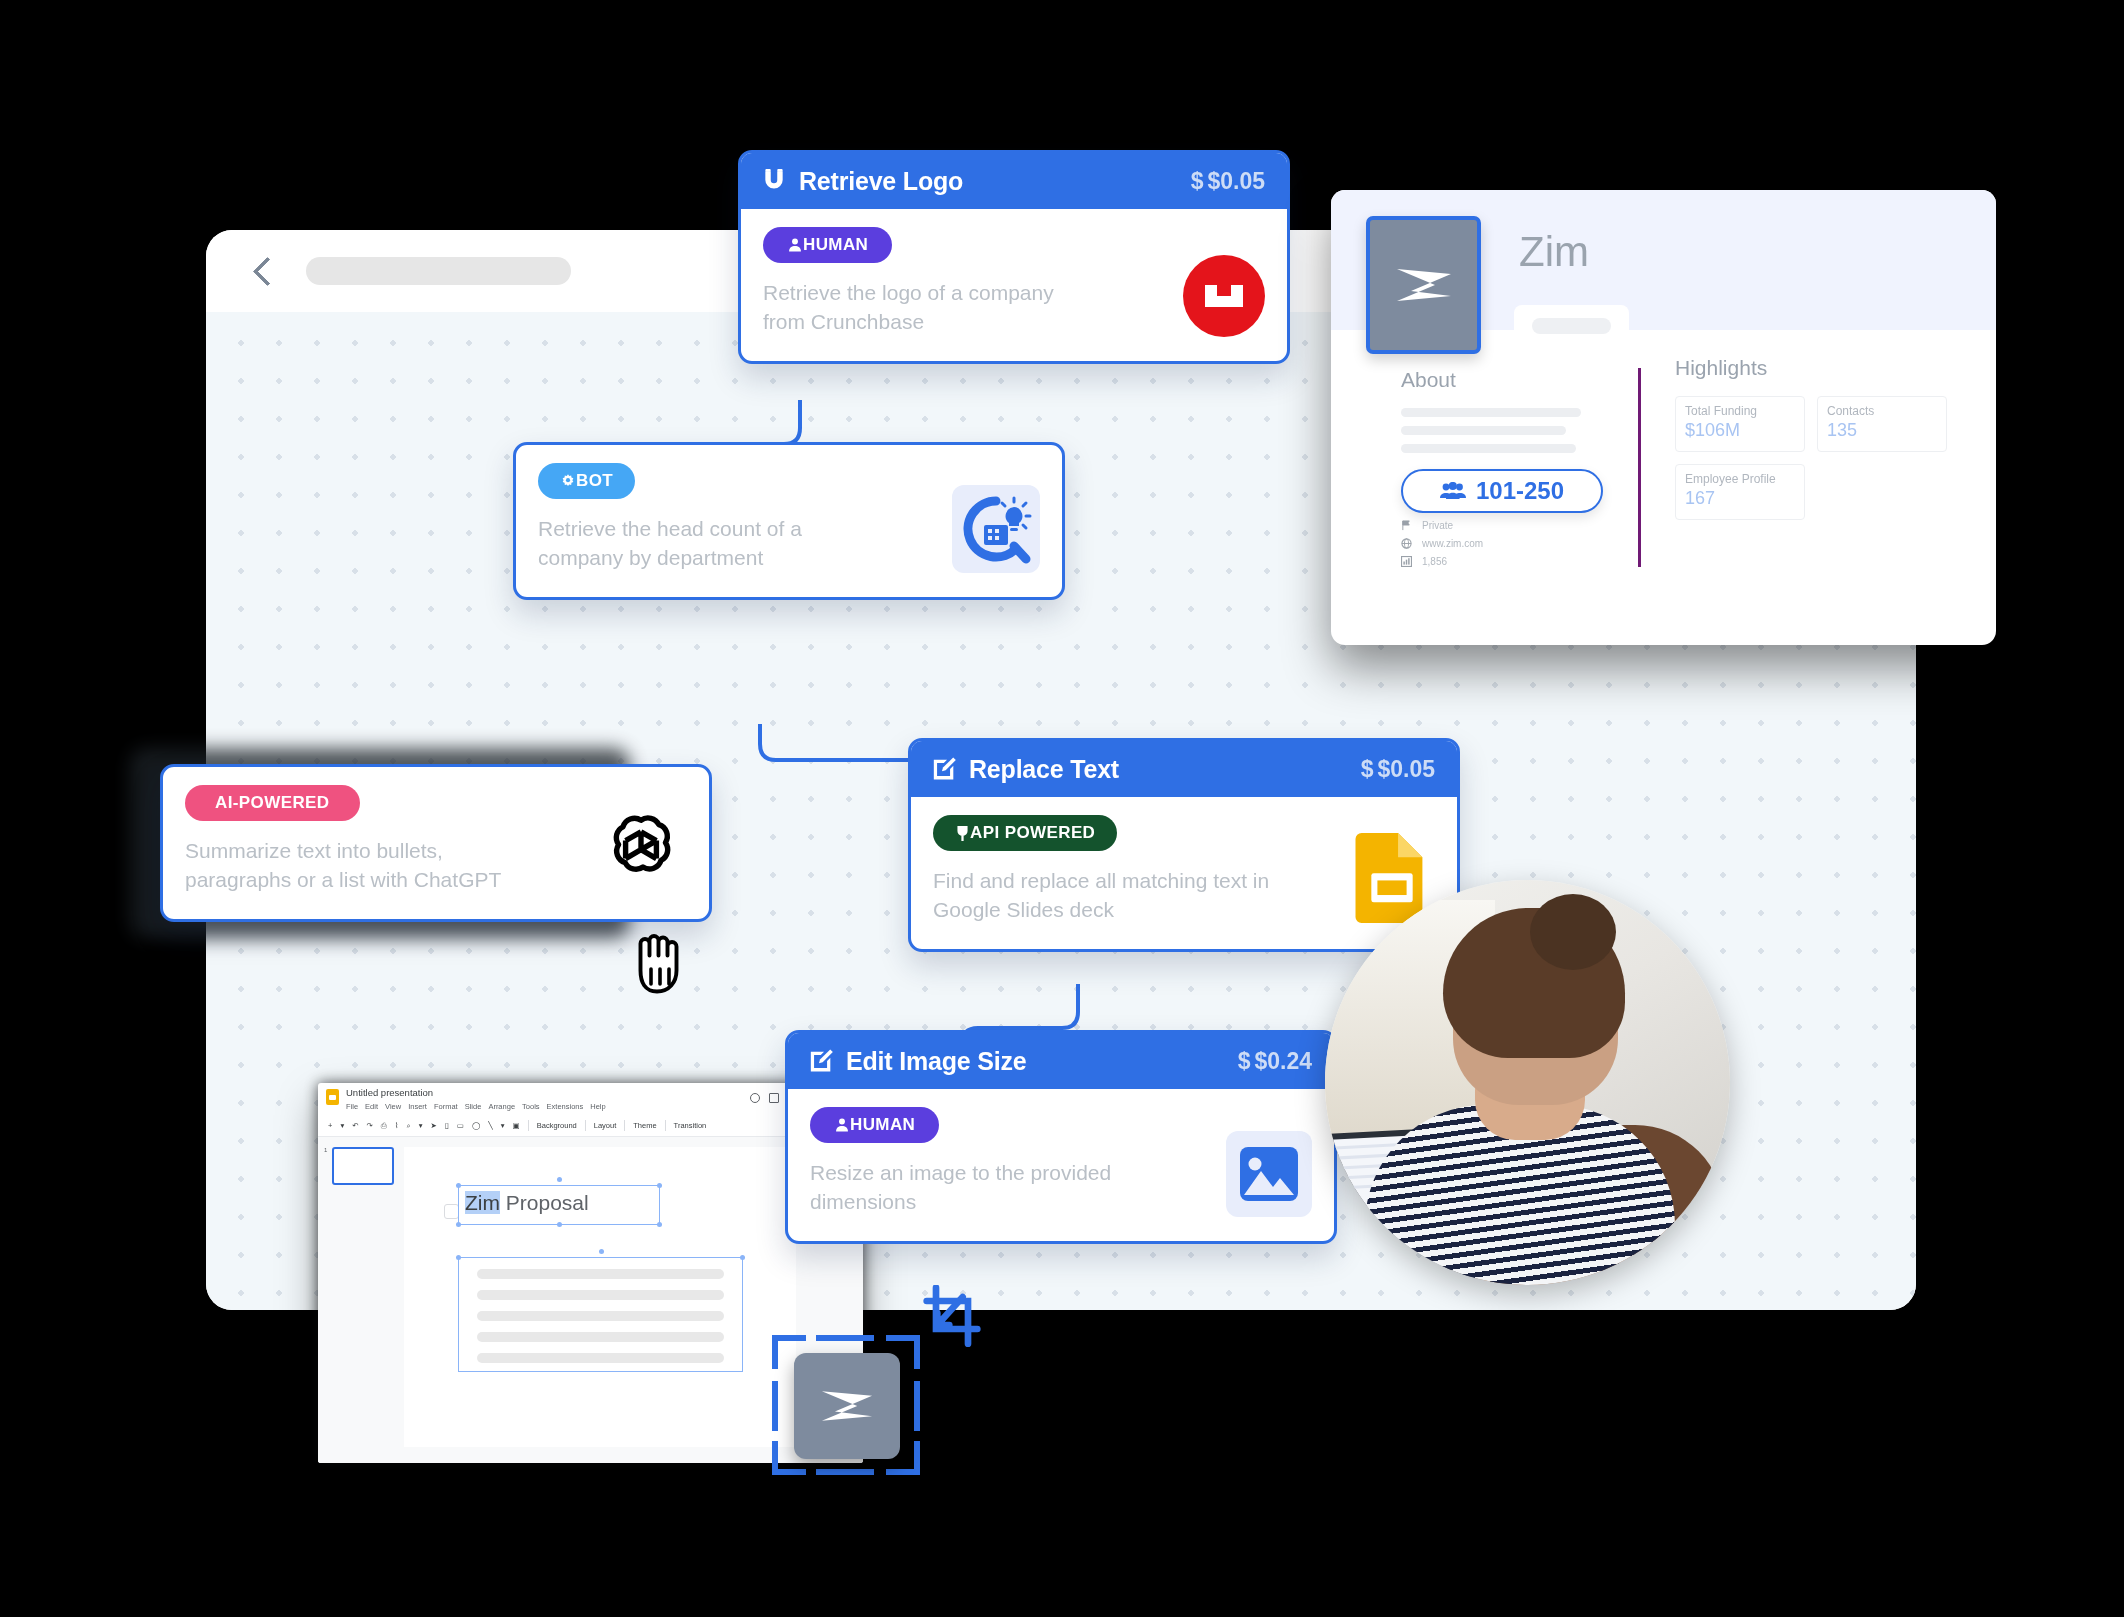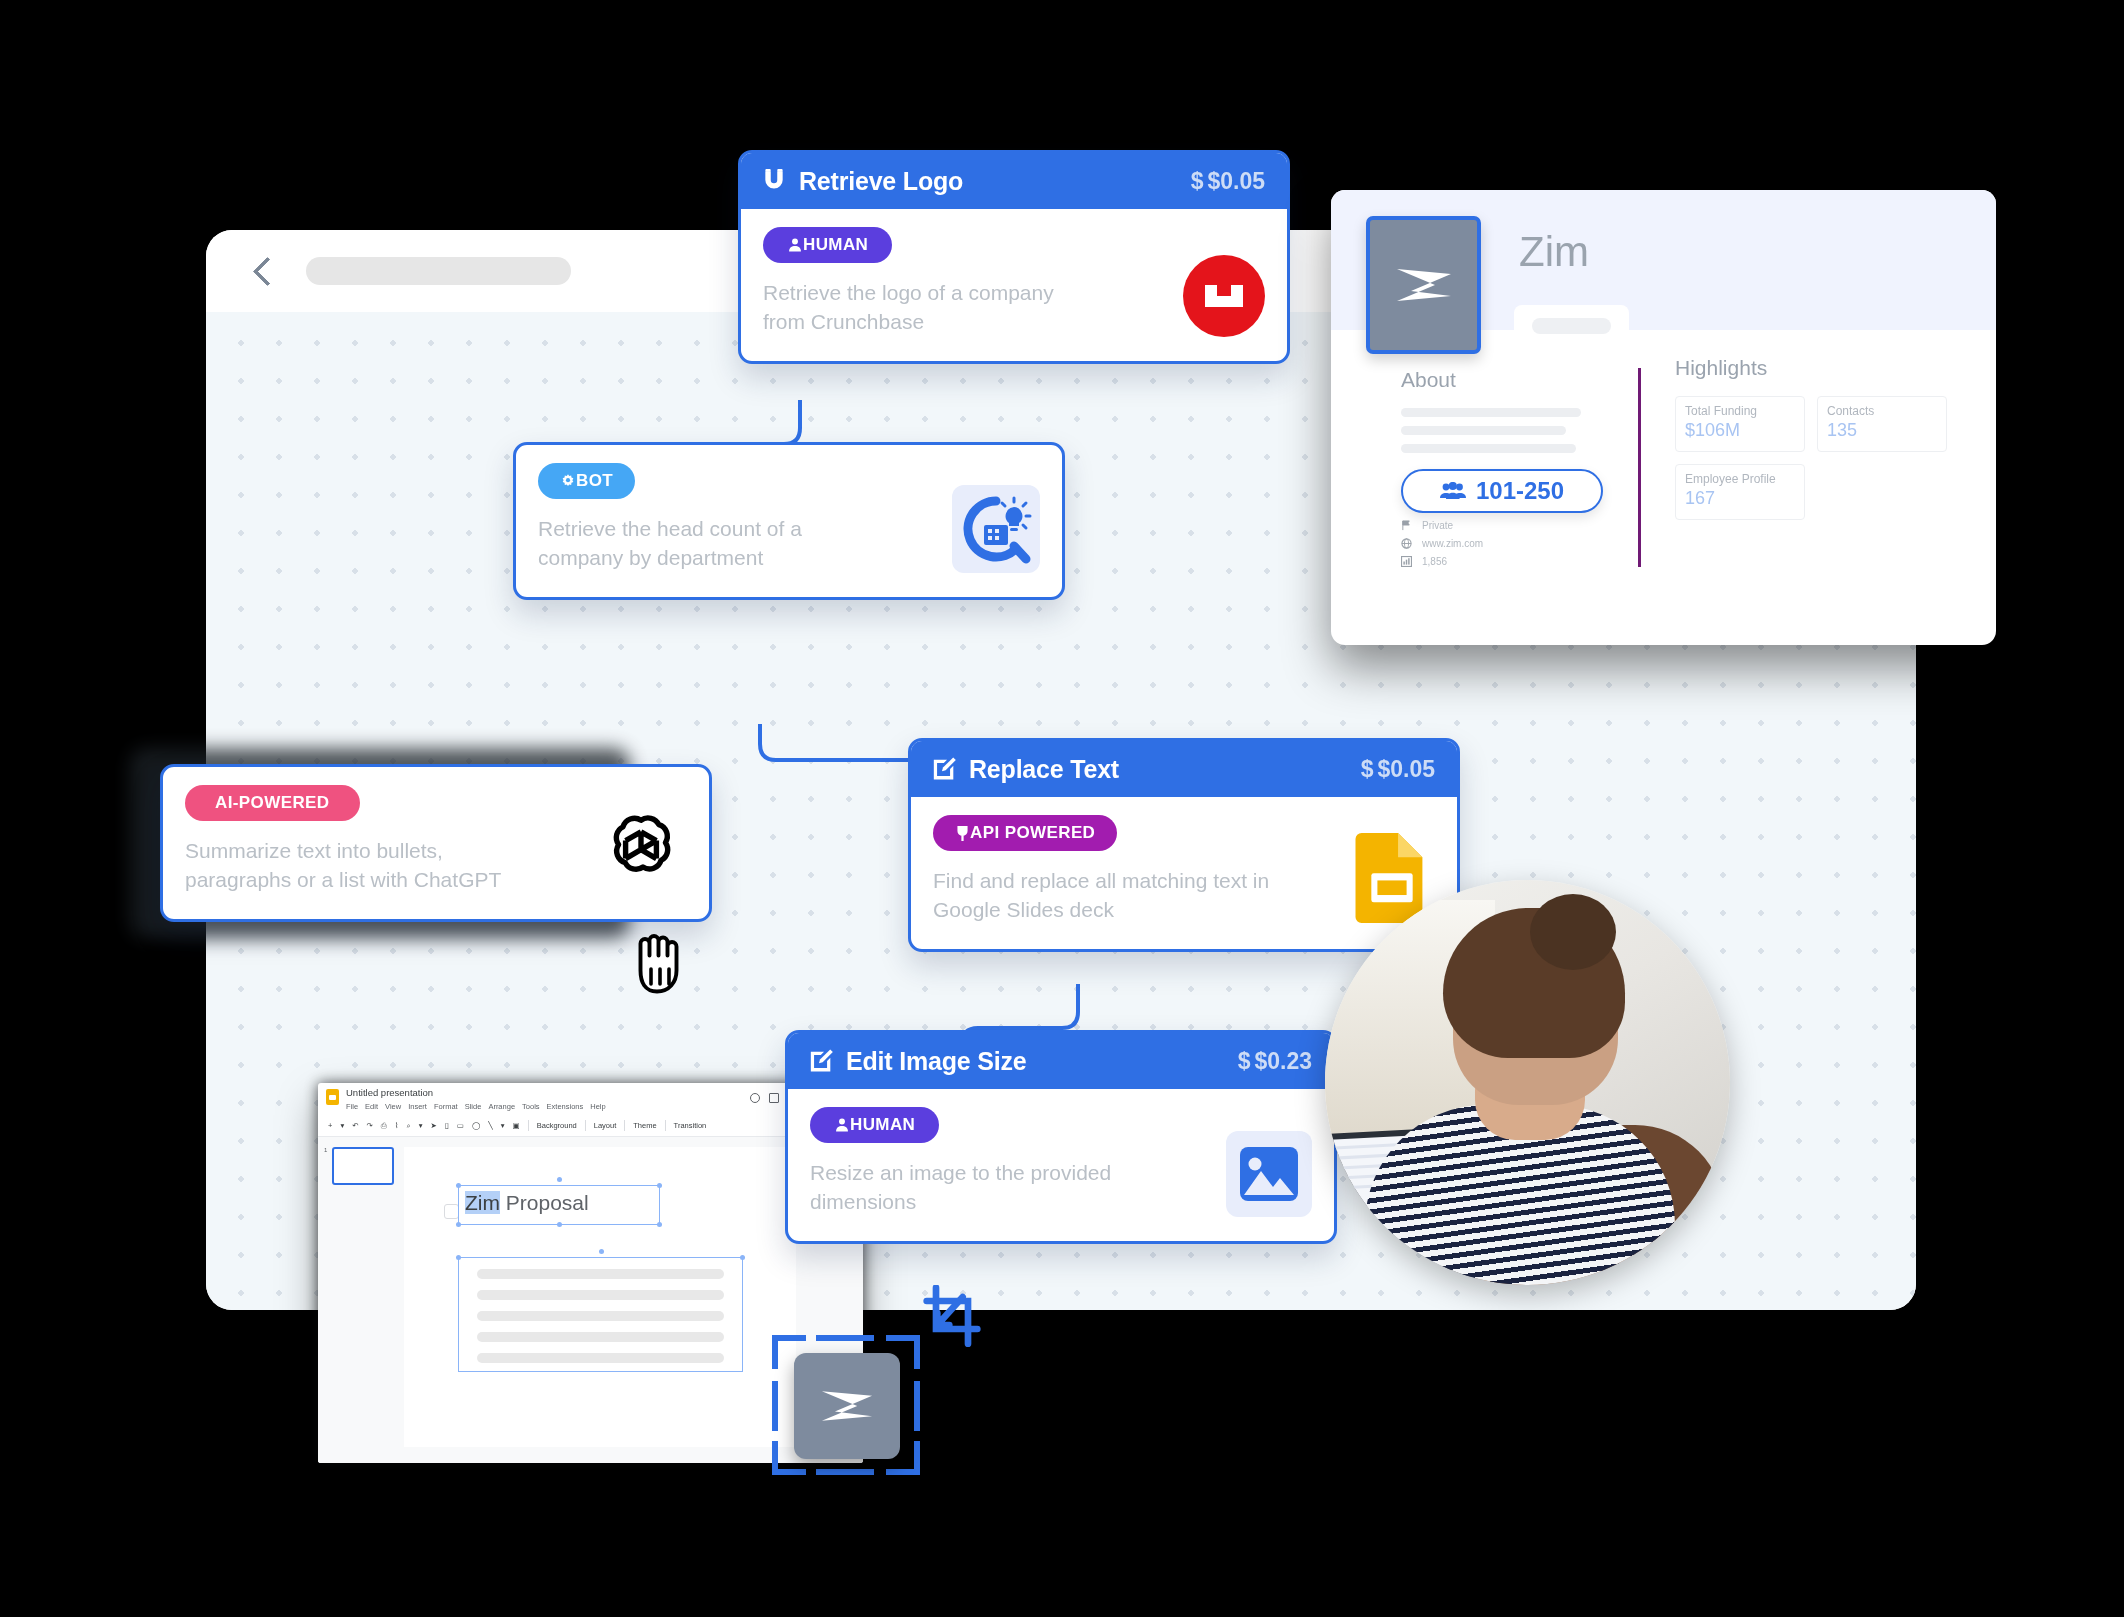--- a/index.html
+++ b/index.html
@@ -62,21 +62,21 @@
   .card-head .hprice .dollar { margin-right: 4px; font-weight:700; }
   .card-body { padding: 18px 22px 22px 22px; position:relative; min-height: 152px; }
   .badge {
     display:inline-flex; align-items:center; gap: 0;
     height: 36px; padding: 0 24px; border-radius: 18px;
     color:#fff; font-size: 17px; font-weight:600; letter-spacing:.4px;
   }
   .badge.human { background:#5b3ede; }
   .badge.bot   { background:#45a7f5; padding:0 22px; }
   .badge.ai    { background:#ef5280; padding: 0 30px; }
-  .badge.api   { background:#a21caf; padding: 4px 22px; }
+  .badge.api   { background:#14532d; padding: 4px 22px; }
   .card-desc {
     margin-top: 16px; color:#b9bfc6; font-size: 21px; line-height: 1.38;
     max-width: 330px;
   }
   .card-art { position:absolute; right: 22px; bottom: 20px; }
 
   
   .hicon { width:26px; height:26px; flex:0 0 26px; display:block; }
 
   
@@ -583,21 +583,21 @@
   </div>
 
   <div class="card" id="card-edit-image">
     <div class="card-head">
       <svg class="hicon" viewBox="0 0 24 24">
         <path d="M2.6 3.4h12.2l-3 3H5.6v12h12V12l3-3v12.6H2.6z" fill="#fff"></path>
         <path d="M20.5 1.3l2.4 2.4-9.4 9.4-3.4 1 1-3.4z" fill="#fff"></path>
       </svg>
       <div class="htitle">Edit Image Size</div>
       <div class="hprice">
-        <span class="dollar">$</span><span>$0.23</span>
+        <span class="dollar">$</span><span>$0.24</span>
       </div>
     </div>
     <div class="card-body">
       <div class="badge human">
         <svg width="16" height="16" viewBox="0 0 20 20">
           <circle cx="10" cy="5.6" r="3.7" fill="#fff"></circle>
           <path d="M2.6 18c0-4.3 3.3-6.6 7.4-6.6s7.4 2.3 7.4 6.6z" fill="#fff"></path>
         </svg>
         <span>HUMAN</span>
       </div>

